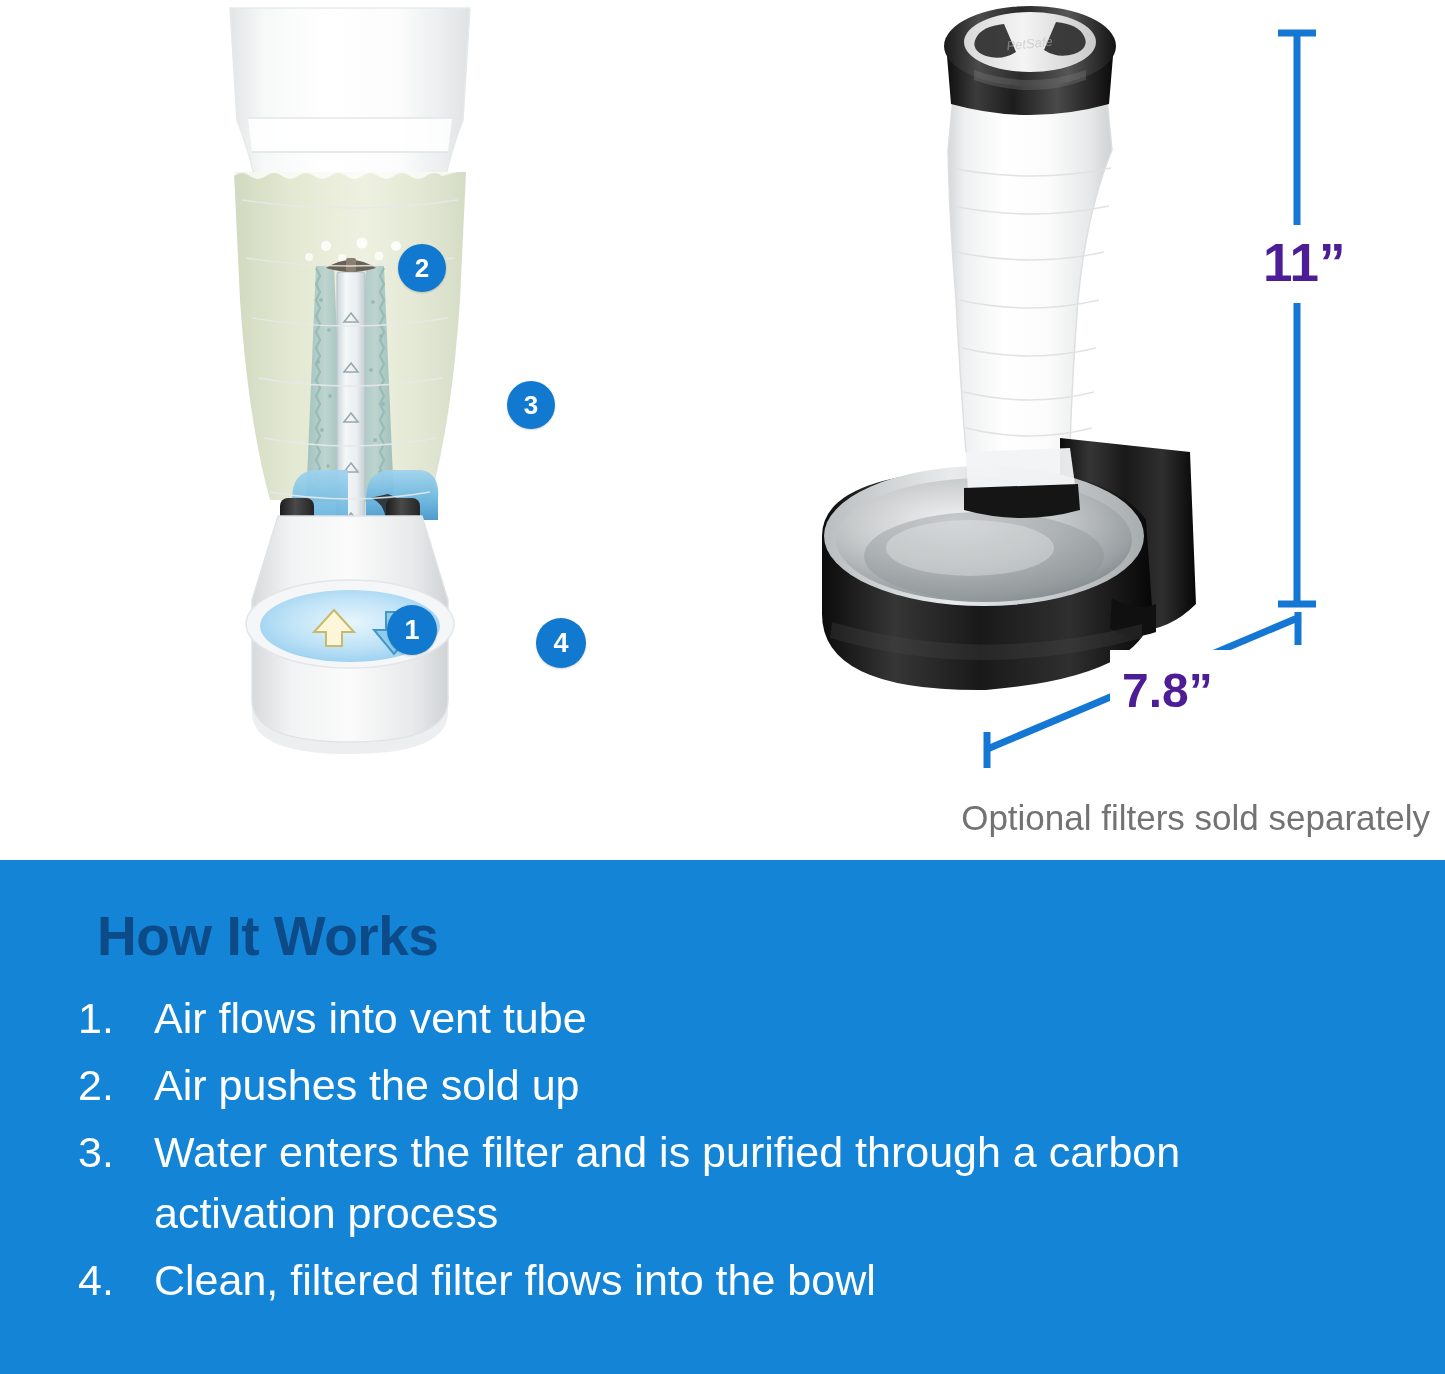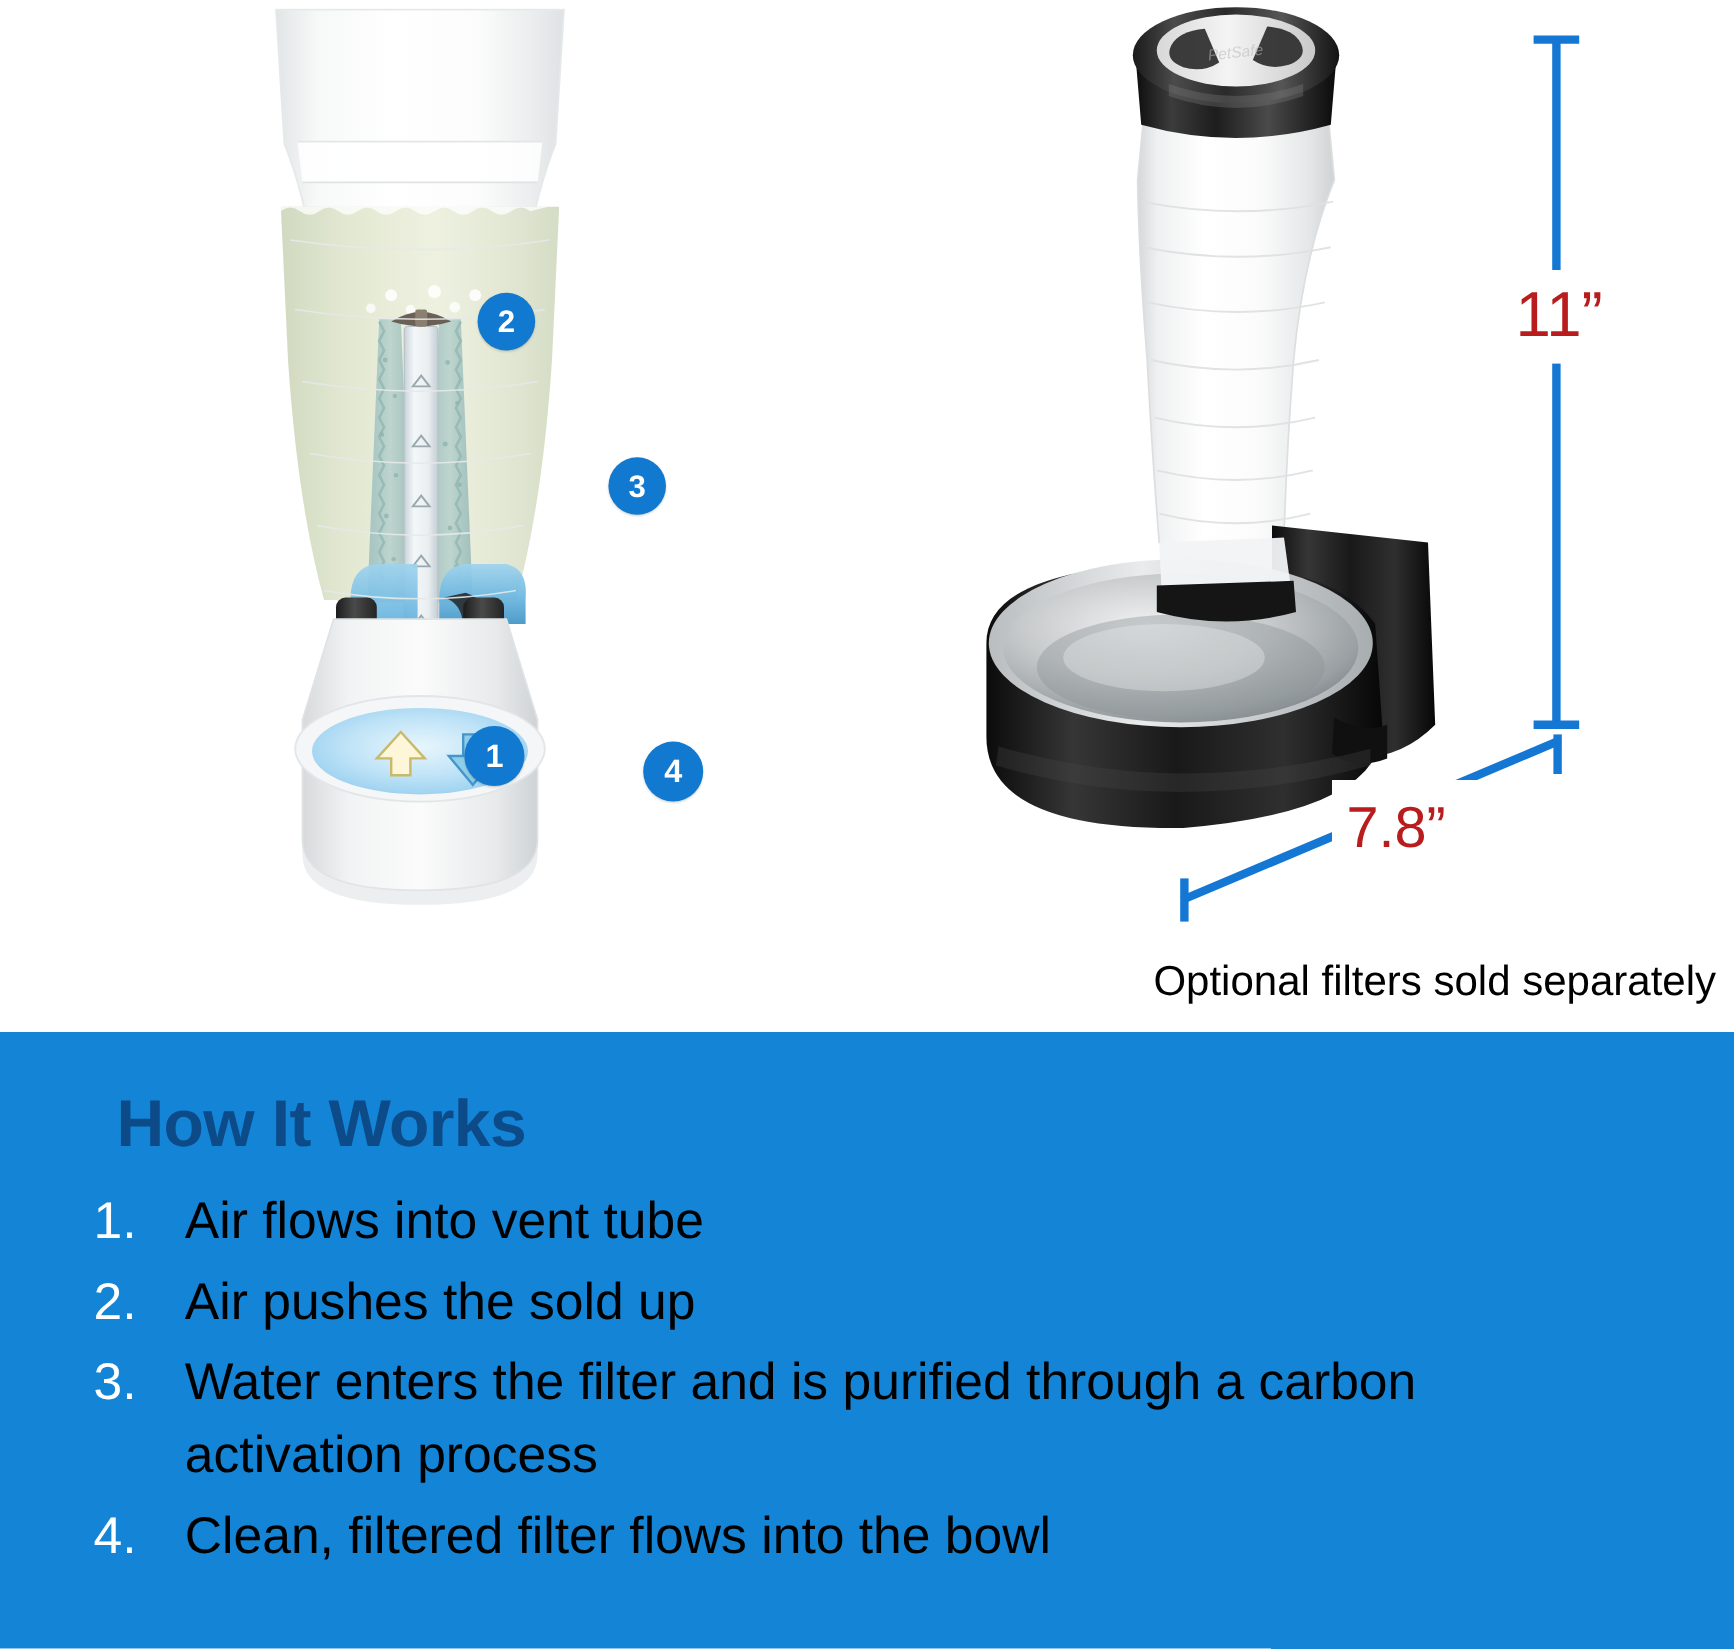--- a/index.html
+++ b/index.html
@@ -92,23 +92,23 @@
     left: 940px;
     top: 0px;
     width: 430px;
     height: 790px;
     pointer-events: none;
   }
   #dims svg { display:block; width:430px; height:790px; }
 
   .dim-label {
     position: absolute;
-    color: #b91c1c;
+    color: #4c1d95;
     font-family: "Liberation Sans", sans-serif;
-    font-weight: normal;
+    font-weight: bold;
     white-space: nowrap;
   }
   #dim-height-label {
     left: 1263px;
     top: 232px;
     font-size: 53px;
     letter-spacing: 0px;
   }
   #dim-width-label {
     left: 1122px;
@@ -117,21 +117,21 @@
   }
 
   
   #footnote {
     position: absolute;
     left: 900px;
     top: 798px;
     width: 530px;
     text-align: right;
     font-size: 35px;
-    color: #000000;
+    color: #737373;
     white-space: nowrap;
   }
 
   
   #blue-panel {
     position: absolute;
     left: 0;
     top: 860px;
     width: 1445px;
     height: 514px;
@@ -164,21 +164,21 @@
     margin-bottom: 6px;
   }
   .step-num {
     flex: 0 0 auto;
     width: 76px;
     text-align: left;
     color: #ffffff;
   }
   .step-text {
     flex: 1 1 auto;
-    color: #000000;
+    color: #ffffff;
   }
 </style>
 </head>
 <body>
 
 <div id="page">
 
   <div id="top-area">
 
     <div id="cutaway">

